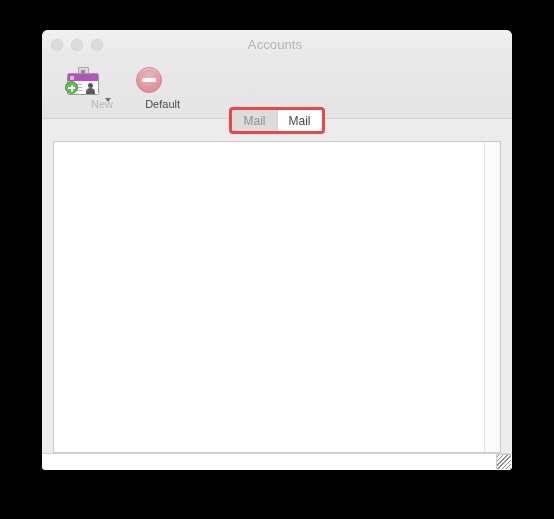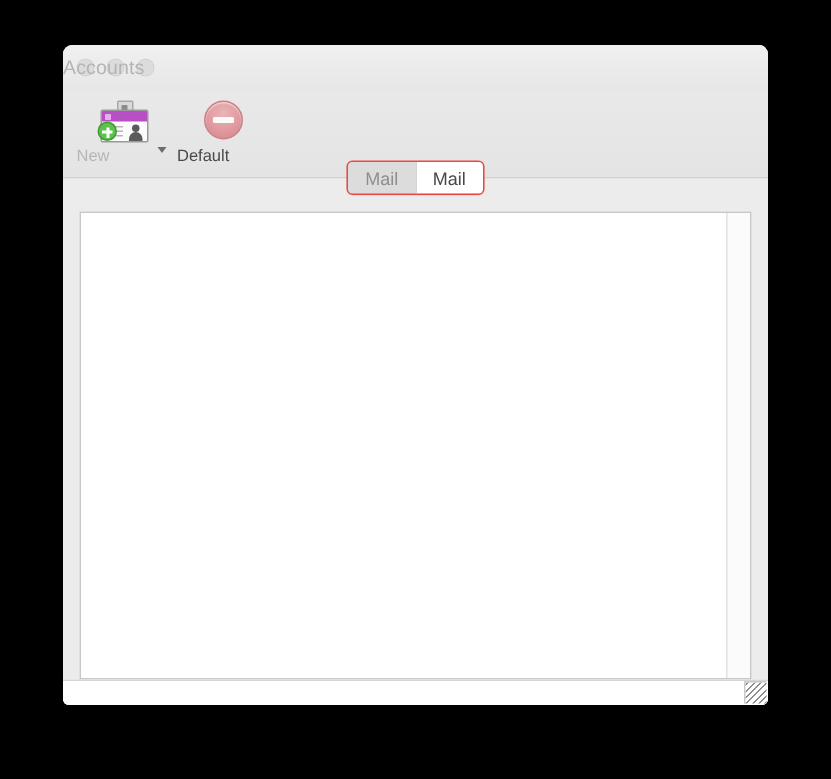--- a/index.html
+++ b/index.html
@@ -48,39 +48,39 @@
     height: 12px;
     border-radius: 50%;
     background: #dcdcdc;
     box-shadow: inset 0 0 0 0.5px rgba(0,0,0,0.07);
   }
   #window-title {
     position: absolute;
     left: 0;
     right: 4px;
     top: 7px;
-    text-align: left;
+    text-align: center;
     font-size: 13px;
     color: #b4b4b7;
     letter-spacing: 0.1px;
     user-select: none;
   }
 
   
   #toolbar {
     position: relative;
     height: 58px;
     background: linear-gradient(to bottom, #e9e9e9 0%, #e4e4e4 100%);
     border-bottom: 1px solid #d0d0d0;
   }
   .tool-item {
     position: absolute;
     top: 4px;
     width: 62px;
-    text-align: left;
+    text-align: right;
     user-select: none;
   }
   .tool-item .glyph-wrap {
     height: 32px;
     display: flex;
     align-items: center;
     justify-content: center;
   }
   .tool-label {
     display: block;
@@ -237,21 +237,21 @@
     position: absolute;
     left: 0; right: 0;
     top: -12px;
     display: flex;
     justify-content: center;
     z-index: 5;
   }
   .segmented {
     display: flex;
     height: 21px;
-    border: 1px solid #ef4444;
+    border: 3px solid #ef4444;
     border-radius: 4px;
     background: #fca5a5;
     overflow: hidden;
     box-shadow: 0 0.5px 0.5px rgba(0,0,0,0.05);
   }
   .seg {
     display: flex;
     align-items: center;
     padding: 0 11px;
     font-size: 12px;

